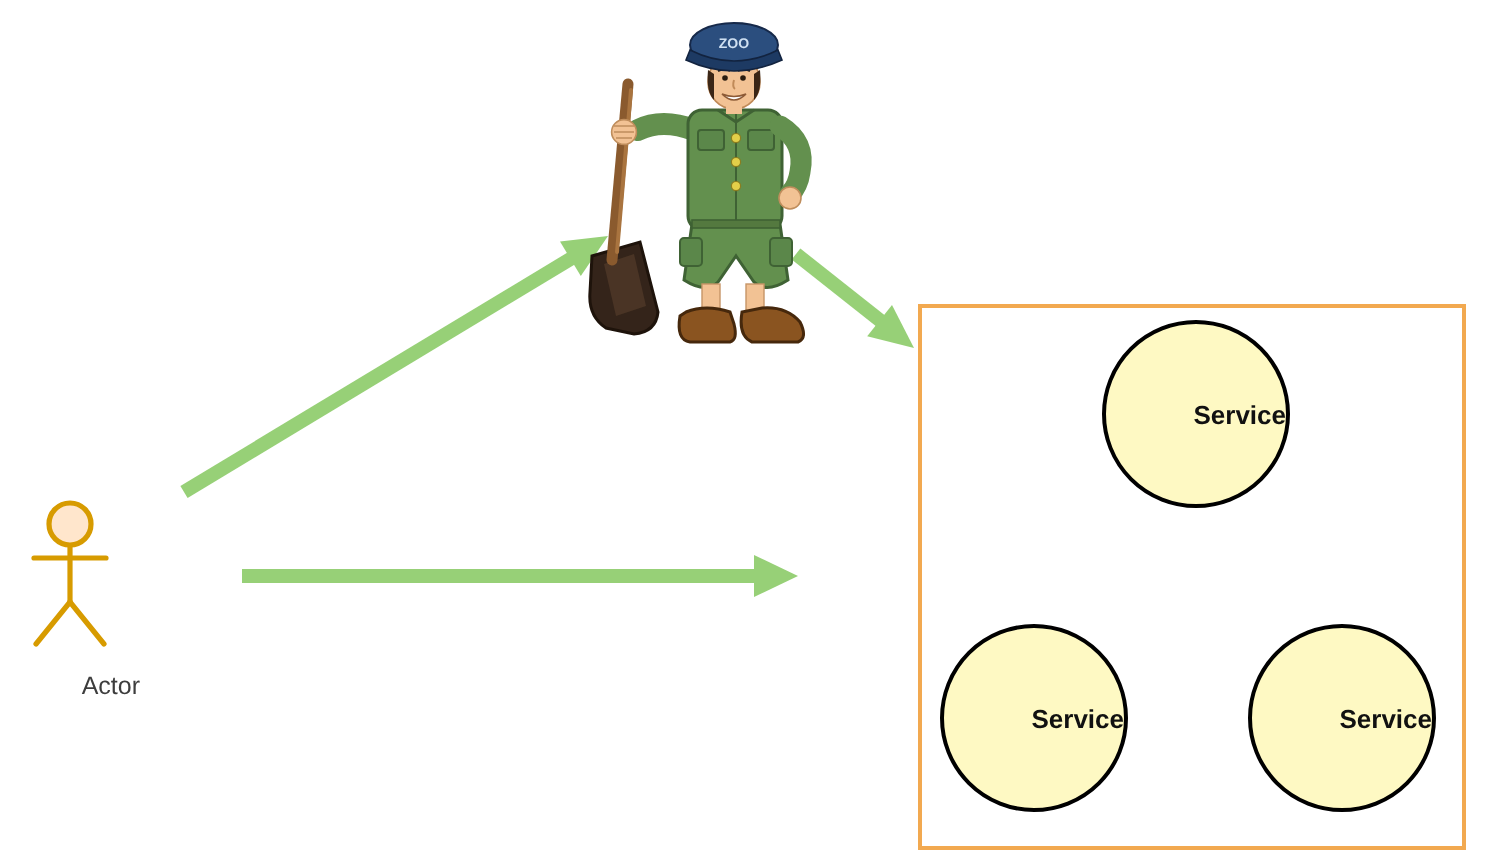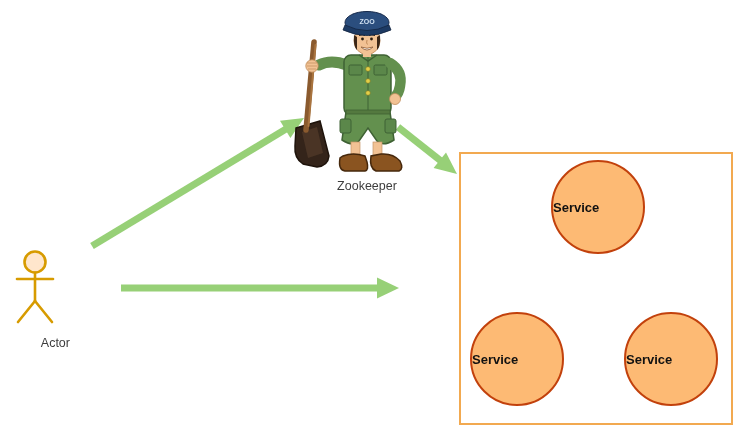--- a/index.html
+++ b/index.html
@@ -21,26 +21,26 @@
     left: 459px; top: 152px;
     width: 274px; height: 273px;
     border: 2px solid #F2A950;
     background: #ffffff;
     box-sizing: border-box;
   }
   .service-node {
     position: absolute;
     width: 94px; height: 94px;
     border-radius: 50%;
-    border: 2px solid #c2410c;
-    background: #fdba74;
+    border: 2px solid #000000;
+    background: #fef9c3;
     box-sizing: border-box;
     display: flex;
     align-items: center;
-    justify-content: flex-start;
+    justify-content: flex-end;
   }
   .service-node span {
     font-size: 13px;
     font-weight: bold;
     color: #111111;
   }
   #service-top    { left: 551px; top: 160px; }
   #service-bottom-left  { left: 470px; top: 312px; }
   #service-bottom-right { left: 624px; top: 312px; }
   .diagram-label {
@@ -151,15 +151,14 @@
         <path d="M52,17 Q74,28 96,17 L98,22 Q74,33 50,22 Z" fill="#1D3A63" stroke="#12233F" stroke-width="0.8"></path>
         <text x="74" y="16" text-anchor="middle" font-size="7" font-weight="bold" fill="#CFE0F2">ZOO</text>
       </g>
 
       <circle cx="19" cy="58" r="6.2" fill="#F2C294" stroke="#BF8D5C" stroke-width="0.8"></circle>
       <path d="M14,55 L24,55 M14,58 L24,58 M15,61 L23,61" stroke="#BF8D5C" stroke-width="0.7"></path>
     </svg>
   </div>
 
   <div class="diagram-label" id="actor-label">Actor</div>
-  <div class="diagram-label" id="zk-label">Zookeeper</div>
 
 </div>
 
 </body></html>

